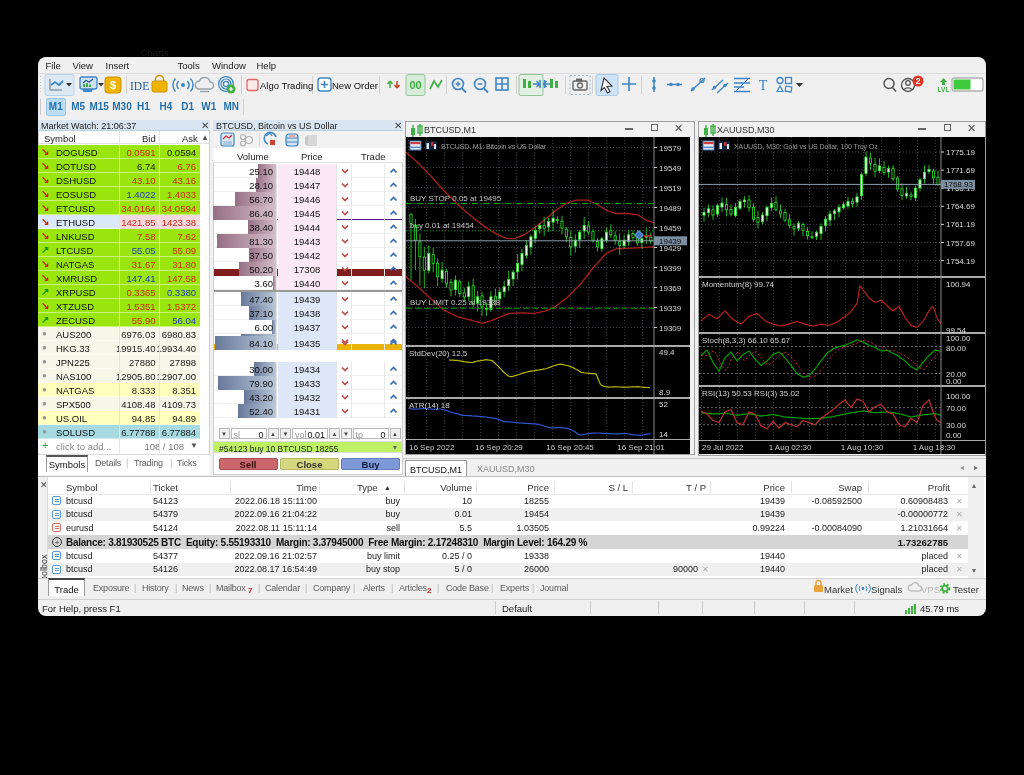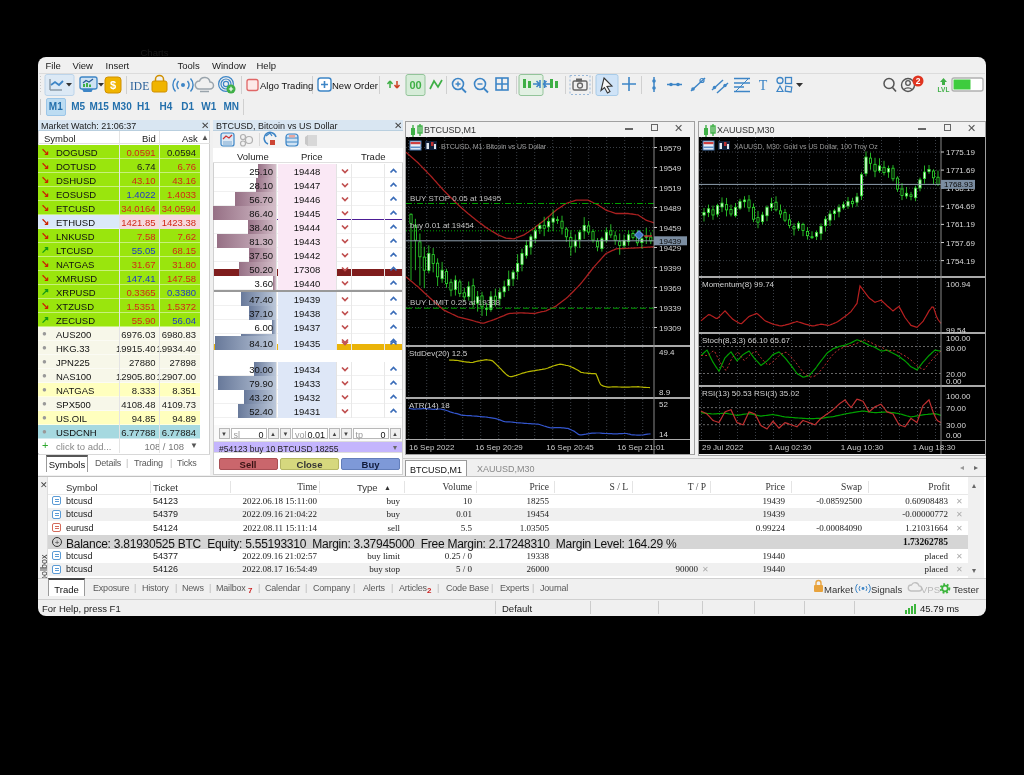--- a/index.html
+++ b/index.html
@@ -19,21 +19,21 @@
 .dvol { position:absolute; left:0; top:0; width:63px; height:14px; border-right:1px solid #e3e3e3; }
 .dvol span { position:absolute; right:3px; top:2px; font-size:9.5px; color:#111; }
 .dbar { position:absolute; right:0; top:0; height:14px; }
 .dprice { position:absolute; left:64px; top:0; width:59px; height:14px; border-right:1px solid #e3e3e3; }
 .dprice span { position:absolute; left:0; right:0; top:2px; text-align:center; font-size:9.5px; color:#111; }
 .dsell { position:absolute; left:124px; top:0; width:14px; height:14px; border-right:1px solid #e8e8e8; color:#cc4444; font-size:8px; text-align:center; line-height:14px; }
 .dmid { position:absolute; left:138px; top:0; width:33px; height:14px; border-right:1px solid #e8e8e8; }
 .dbuy { position:absolute; left:171px; top:0; width:17px; height:14px; color:#3366bb; font-size:8px; text-align:center; line-height:14px; }
 .tbh { position:absolute; top:482px; font-size:9.5px; color:#333; }
 .tbc { position:absolute; font-size:9px; color:#1a1a1a; white-space:nowrap; }
-.tbr { text-align:right;font-family:Liberation Serif, serif; }
+.tbr { text-align:right; }
 .tab { font-size:9px; letter-spacing:-0.2px; color:#5a5a5a; position:absolute; }
 .pipe { color:#b8b8b8; }
 svg { position:absolute; }
 </style></head><body>
 <div id="win"></div>
 <div class="a t10" style="left:45.5px;top:59.5px">File</div>
 <div class="a t10" style="left:72.5px;top:59.5px">View</div>
 <div class="a t10" style="left:105.5px;top:59.5px">Insert</div>
 <div class="a t10" style="left:140.5px;top:47px">Charts</div>
 <div class="a t10" style="left:177.5px;top:59.5px">Tools</div>
@@ -211,21 +211,21 @@
 <div class="row" style="top:229px;background:#9ae50d;border-bottom:1px solid rgba(255,255,255,.45)">
     <span class="arw2" style="color:#cc2200">↘</span>
     <span class="sym">LNKUSD</span>
     <span class="bid red">7.58</span>
     <span class="ask red">7.62</span>
   </div>
 <div class="row" style="top:243px;background:#9ae50d;border-bottom:1px solid rgba(255,255,255,.45)">
     <span class="arw2" style="color:#159a15">↗</span>
     <span class="sym">LTCUSD</span>
     <span class="bid blu">55.05</span>
-    <span class="ask red">68.15</span>
+    <span class="ask red">55.09</span>
   </div>
 <div class="row" style="top:257px;background:#9ae50d;border-bottom:1px solid rgba(255,255,255,.45)">
     <span class="arw2" style="color:#cc2200">↘</span>
     <span class="sym">NATGAS</span>
     <span class="bid red">31.67</span>
     <span class="ask red">31.80</span>
   </div>
 <div class="row" style="top:271px;background:#9ae50d;border-bottom:1px solid rgba(255,255,255,.45)">
     <span class="arw2" style="color:#cc2200">↘</span>
     <span class="sym">XMRUSD</span>
@@ -287,21 +287,21 @@
     <span class="ask blk">4109.73</span>
   </div>
 <div class="row" style="top:411px;background:#ffffbe;border-bottom:1px solid rgba(255,255,255,.5)">
     <span class="arw" style="color:#999;font-size:8px;top:2px">●</span>
     <span class="sym">US.OIL</span>
     <span class="bid blk">94.85</span>
     <span class="ask blk">94.89</span>
   </div>
 <div class="row" style="top:425px;background:#a6d9e0;border-bottom:1px solid rgba(255,255,255,.5)">
     <span class="arw" style="color:#999;font-size:8px;top:2px">●</span>
-    <span class="sym">USDCNH</span>
+    <span class="sym">SOLUSD</span>
     <span class="bid blk">6.77788</span>
     <span class="ask blk">6.77884</span>
   </div>
 <div class="row" style="top:439px;background:#fff">
     <span style="position:absolute;left:4px;top:0;color:#2da82d;font-size:11px">+</span>
     <span style="position:absolute;left:18px;top:2px;font-size:9.5px;color:#888">click to add...</span>
     <span style="position:absolute;right:16px;top:2px;font-size:9.5px;color:#777">108 / 108</span>
     <span style="position:absolute;right:2px;top:2px;font-size:8px;color:#555">▼</span>
   </div>
 <div class="a" style="left:38px;top:453.5px;width:172px;height:21px;background:#fff;border-top:1px solid #d8d8d8">
@@ -711,21 +711,21 @@
     <span style="position:absolute;left:2px;top:1px;font-size:9px;color:#999">vol</span>
     <span style="position:absolute;right:2px;top:1px;font-size:9px;color:#111">0.01</span>
   </div>
 <div class="a" style="left:329px;top:428px;width:11px;height:11px;border:1px solid #b8b8b8;background:#f0f0f0;font-size:6px;text-align:center;line-height:10px;color:#444">▲</div>
 <div class="a" style="left:340.5px;top:428px;width:11px;height:11px;border:1px solid #b8b8b8;background:#f0f0f0;font-size:6px;text-align:center;line-height:10px;color:#444">▼</div>
 <div class="a" style="left:352.5px;top:428px;width:36px;height:11px;border:1px solid #b8b8b8;background:#fff">
     <span style="position:absolute;left:2px;top:1px;font-size:9px;color:#999">tp</span>
     <span style="position:absolute;right:2px;top:1px;font-size:9px;color:#111">0</span>
   </div>
 <div class="a" style="left:389.5px;top:428px;width:11px;height:11px;border:1px solid #b8b8b8;background:#f0f0f0;font-size:6px;text-align:center;line-height:10px;color:#444">▲</div>
-<div class="a" style="left:214px;top:441px;width:188px;height:12px;background:#c4b5fd;border-top:1px solid #ddd;border-bottom:1px solid #ddd">
+<div class="a" style="left:214px;top:441px;width:188px;height:12px;background:#bef264;border-top:1px solid #ddd;border-bottom:1px solid #ddd">
     <span style="position:absolute;left:5px;top:2px;font-size:8.5px;color:#222">#54123 buy 10 BTCUSD 18255</span>
     <span style="position:absolute;right:5px;top:1px;font-size:8px;color:#666">▾</span>
   </div>
 <div class="a" style="left:218.5px;top:458px;width:59px;height:12px;background:#ca666c;border:1px solid #a84f55;border-radius:2px;text-align:center;font-size:9.5px;font-weight:bold;color:#3a1214;line-height:11px">Sell</div>
 <div class="a" style="left:280px;top:458px;width:59px;height:12px;background:#d6d87e;border:1px solid #b5b765;border-radius:2px;text-align:center;font-size:9.5px;font-weight:bold;color:#333;line-height:11px">Close</div>
 <div class="a" style="left:341px;top:458px;width:59px;height:12px;background:#7e99d8;border:1px solid #637eba;border-radius:2px;text-align:center;font-size:9.5px;font-weight:bold;color:#101a3a;line-height:11px">Buy</div>
 <div class="a" style="left:404.5px;top:120.5px;width:290px;height:334px;background:#f1f1f1;border:1px solid #a0a0a0"></div>
 <svg class="a" width="16" height="16" viewBox="0 0 16 16" style="left:409px;top:123px" xmlns="http://www.w3.org/2000/svg">
     <rect x="2" y="5" width="4" height="7" fill="#3faf46"></rect>
     <line x1="4" y1="2" x2="4" y2="14" stroke="#3faf46" stroke-width="1.4"></line>
@@ -1268,21 +1268,21 @@
 <div class="tbc tbr" style="left:207px;width:110px;top:522.5px">2022.08.11 15:11:14</div>
 <div class="tbc tbr" style="left:340px;width:60px;top:522.5px">sell</div>
 <div class="tbc tbr" style="left:412px;width:60px;top:522.5px">5.5</div>
 <div class="tbc tbr" style="left:479px;width:70px;top:522.5px">1.03505</div>
 <div class="tbc tbr" style="left:715px;width:70px;top:522.5px">0.99224</div>
 <div class="tbc tbr" style="left:772px;width:90px;top:522.5px">-0.00084090</div>
 <div class="tbc tbr blu" style="left:858px;width:90px;top:522.5px">1.21031664</div>
 <div class="a" style="left:956px;top:523.5px;font-size:8px;color:#aaa">✕</div>
 <div class="a" style="left:48px;top:534.5px;width:920px;height:14px;background:#d5d5d5"></div>
 <div class="a" style="left:52px;top:536.5px;width:10px;height:10px;border:1.2px solid #333;border-radius:50%;font-size:8px;line-height:9px;text-align:center;color:#333">+</div>
-<div class="a" style="left:66px;top:536.5px;font-size:12px;letter-spacing:-0.25px;font-weight:normal;color:#111">Balance: 3.81930525 BTC&nbsp;&nbsp;Equity: 5.55193310&nbsp;&nbsp;Margin: 3.37945000&nbsp;&nbsp;Free Margin: 2.17248310&nbsp;&nbsp;Margin Level: 164.29 %</div>
+<div class="a" style="left:66px;top:536.5px;font-size:10px;letter-spacing:-0.25px;font-weight:bold;color:#111">Balance: 3.81930525 BTC&nbsp;&nbsp;Equity: 5.55193310&nbsp;&nbsp;Margin: 3.37945000&nbsp;&nbsp;Free Margin: 2.17248310&nbsp;&nbsp;Margin Level: 164.29 %</div>
 <div class="a tbr" style="left:858px;top:536.5px;width:90px;font-size:9.5px;font-weight:bold;color:#111">1.73262785</div>
 <div class="a" style="left:52px;top:551px;width:9px;height:9px;border:1px solid #5b9bd5;border-radius:2px;background:#fff">
     <div style="position:absolute;left:1.5px;top:2px;width:4.5px;height:1px;background:#5b9bd5"></div>
     <div style="position:absolute;left:1.5px;top:4px;width:4.5px;height:1px;background:#5b9bd5"></div>
   </div>
 <div class="tbc" style="left:66px;top:550.5px">btcusd</div>
 <div class="tbc" style="left:153px;top:550.5px">54377</div>
 <div class="tbc tbr" style="left:207px;width:110px;top:550.5px">2022.09.16 21:02:57</div>
 <div class="tbc tbr" style="left:340px;width:60px;top:550.5px">buy limit</div>
 <div class="tbc tbr" style="left:412px;width:60px;top:550.5px">0.25 / 0</div>

